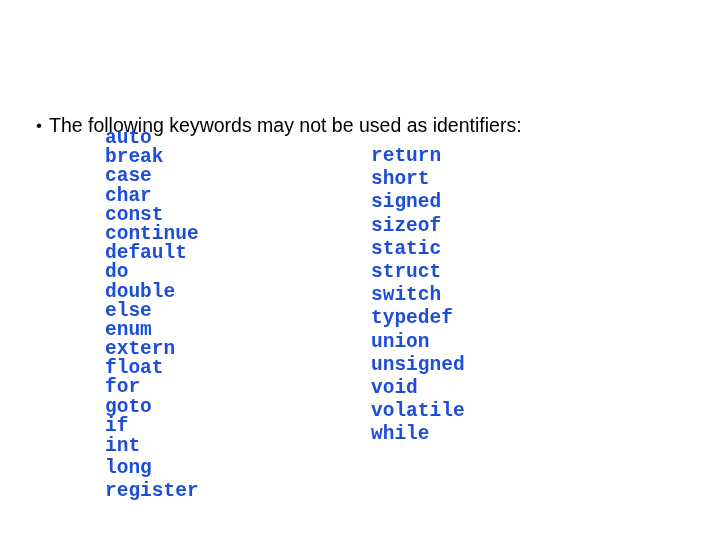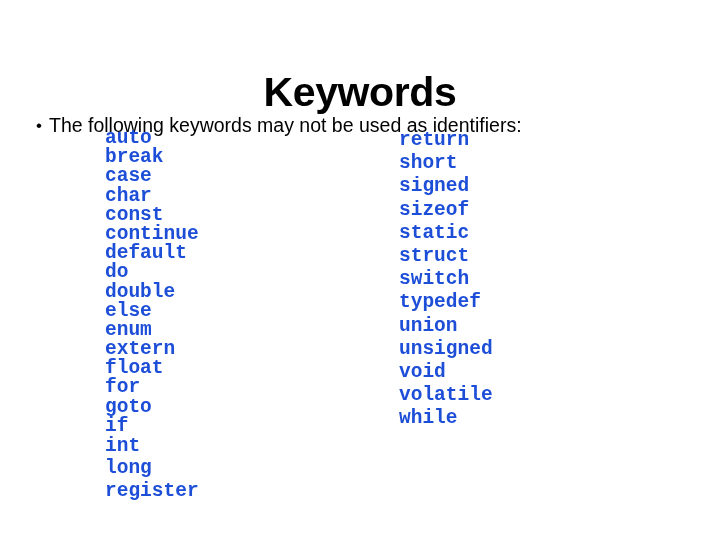--- a/index.html
+++ b/index.html
@@ -73,38 +73,36 @@
     line-height: 19.2px;
     height: 19.2px;
   }
   
   #kw-column-1 .kw-item:nth-child(17) { line-height: 21px; height: 21px; }
   #kw-column-1 .kw-item:nth-child(18) { line-height: 23px; height: 23px; }
   #kw-column-1 .kw-item:nth-child(19) { line-height: 23px; height: 23px; }
 
   #kw-column-2 {
     left: 371px;
-    top: 129px;
-    margin-left: 28px;
+    top: 145px;
   }
   #kw-column-2 .kw-item {
     line-height: 23.2px;
     height: 23.2px;
   }
 
   .kw-item {
     display: block;
   }
 </style>
 </head>
 <body>
 
 <div id="slide">
 
-  <h1 id="slide-title">Keywords</h1>
 
   <p id="bullet-line"><span class="bullet-glyph">•</span><span class="bullet-body">The following keywords may not be used as identifiers:</span></p>
 
   <div id="kw-column-1" class="kw-column"><span class="kw-item">auto</span><span class="kw-item">break</span><span class="kw-item">case</span><span class="kw-item">char</span><span class="kw-item">const</span><span class="kw-item">continue</span><span class="kw-item">default</span><span class="kw-item">do</span><span class="kw-item">double</span><span class="kw-item">else</span><span class="kw-item">enum</span><span class="kw-item">extern</span><span class="kw-item">float</span><span class="kw-item">for</span><span class="kw-item">goto</span><span class="kw-item">if</span><span class="kw-item">int</span><span class="kw-item">long</span><span class="kw-item">register</span></div>
 
   <div id="kw-column-2" class="kw-column"><span class="kw-item">return</span><span class="kw-item">short</span><span class="kw-item">signed</span><span class="kw-item">sizeof</span><span class="kw-item">static</span><span class="kw-item">struct</span><span class="kw-item">switch</span><span class="kw-item">typedef</span><span class="kw-item">union</span><span class="kw-item">unsigned</span><span class="kw-item">void</span><span class="kw-item">volatile</span><span class="kw-item">while</span></div>
 
 </div>
 
 </body></html>

